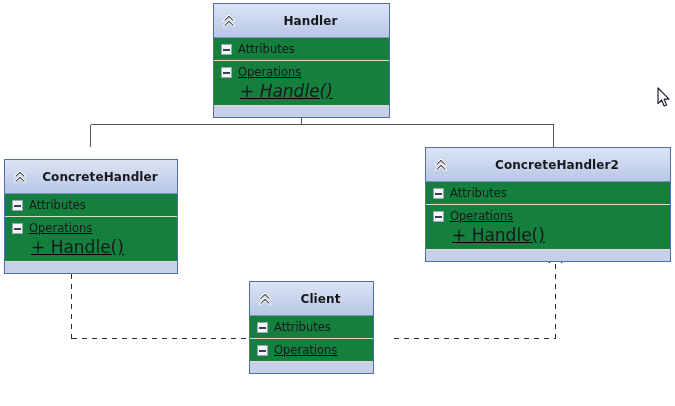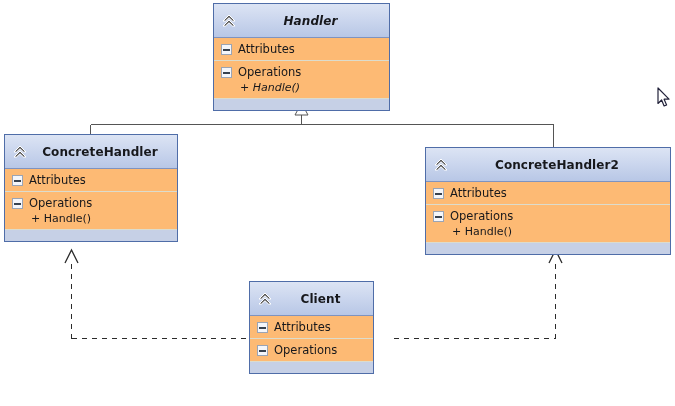--- a/index.html
+++ b/index.html
@@ -46,42 +46,42 @@
   }
   .uml-title {
     font-size: 12px;
     font-weight: bold;
     color: #17181c;
     letter-spacing: 0.1px;
     padding: 0 6px 0 24px;
     white-space: nowrap;
   }
   .uml-class.abstract .uml-title {
-    font-style: italic;
     text-align: right;
   }
   .chevron-icon {
     position: absolute;
     left: 6px;
     top: 50%;
     transform: translateY(-50%);
     width: 18px;
     height: 18px;
     display: block;
   }
 
   .uml-body {
-    background: #fdba74;
+    background: #15803d;
   }
   .compartment {
     border-bottom: 1px solid #dcdccd;
     padding: 3px 0 3px 0;
   }
   .compartment:last-child {
     border-bottom: none;
+    text-decoration: underline;
   }
   .comp-head {
     display: flex;
     align-items: center;
     padding: 1px 4px 1px 7px;
     font-size: 11.5px;
     color: #17181c;
     white-space: nowrap;
   }
   .expander {
@@ -98,21 +98,21 @@
   .expander::after {
     content: "";
     position: absolute;
     left: 1px;
     right: 1px;
     top: 4px;
     height: 2px;
     background: #38424f;
   }
   .member {
-    font-size: 11px;
+    font-size: 17px;
     color: #17181c;
     padding: 1px 4px 1px 26px;
     white-space: nowrap;
   }
   .member.abstract-member {
     font-style: italic;
   }
   .uml-footer {
     height: 11px;
     background: #c6d0e6;
@@ -179,21 +179,21 @@
         <div class="comp-head">
           <span class="expander"></span>
           <span>Operations</span>
         </div>
         <div class="member abstract-member">+ Handle()</div>
       </div>
     </div>
     <div class="uml-footer"></div>
   </div>
 
-  <div class="uml-class" id="cls-concretehandler" style="left:4px; top:134px; width:174px;">
+  <div class="uml-class" id="cls-concretehandler" style="left:4px; top:159px; width:174px;">
     <div class="uml-header">
       <svg class="chevron-icon" viewBox="0 0 18 18">
         <path d="M9 3 L15 9 L12.5 9 L9 5.8 L5.5 9 L3 9 Z" fill="#5a5a5a" stroke="#ffffff" stroke-width="1" stroke-linejoin="round"></path>
         <path d="M9 8 L15 14 L12.5 14 L9 10.8 L5.5 14 L3 14 Z" fill="#5a5a5a" stroke="#ffffff" stroke-width="1" stroke-linejoin="round"></path>
       </svg>
       <span class="uml-title">ConcreteHandler</span>
     </div>
     <div class="uml-body">
       <div class="compartment">
         <div class="comp-head">

